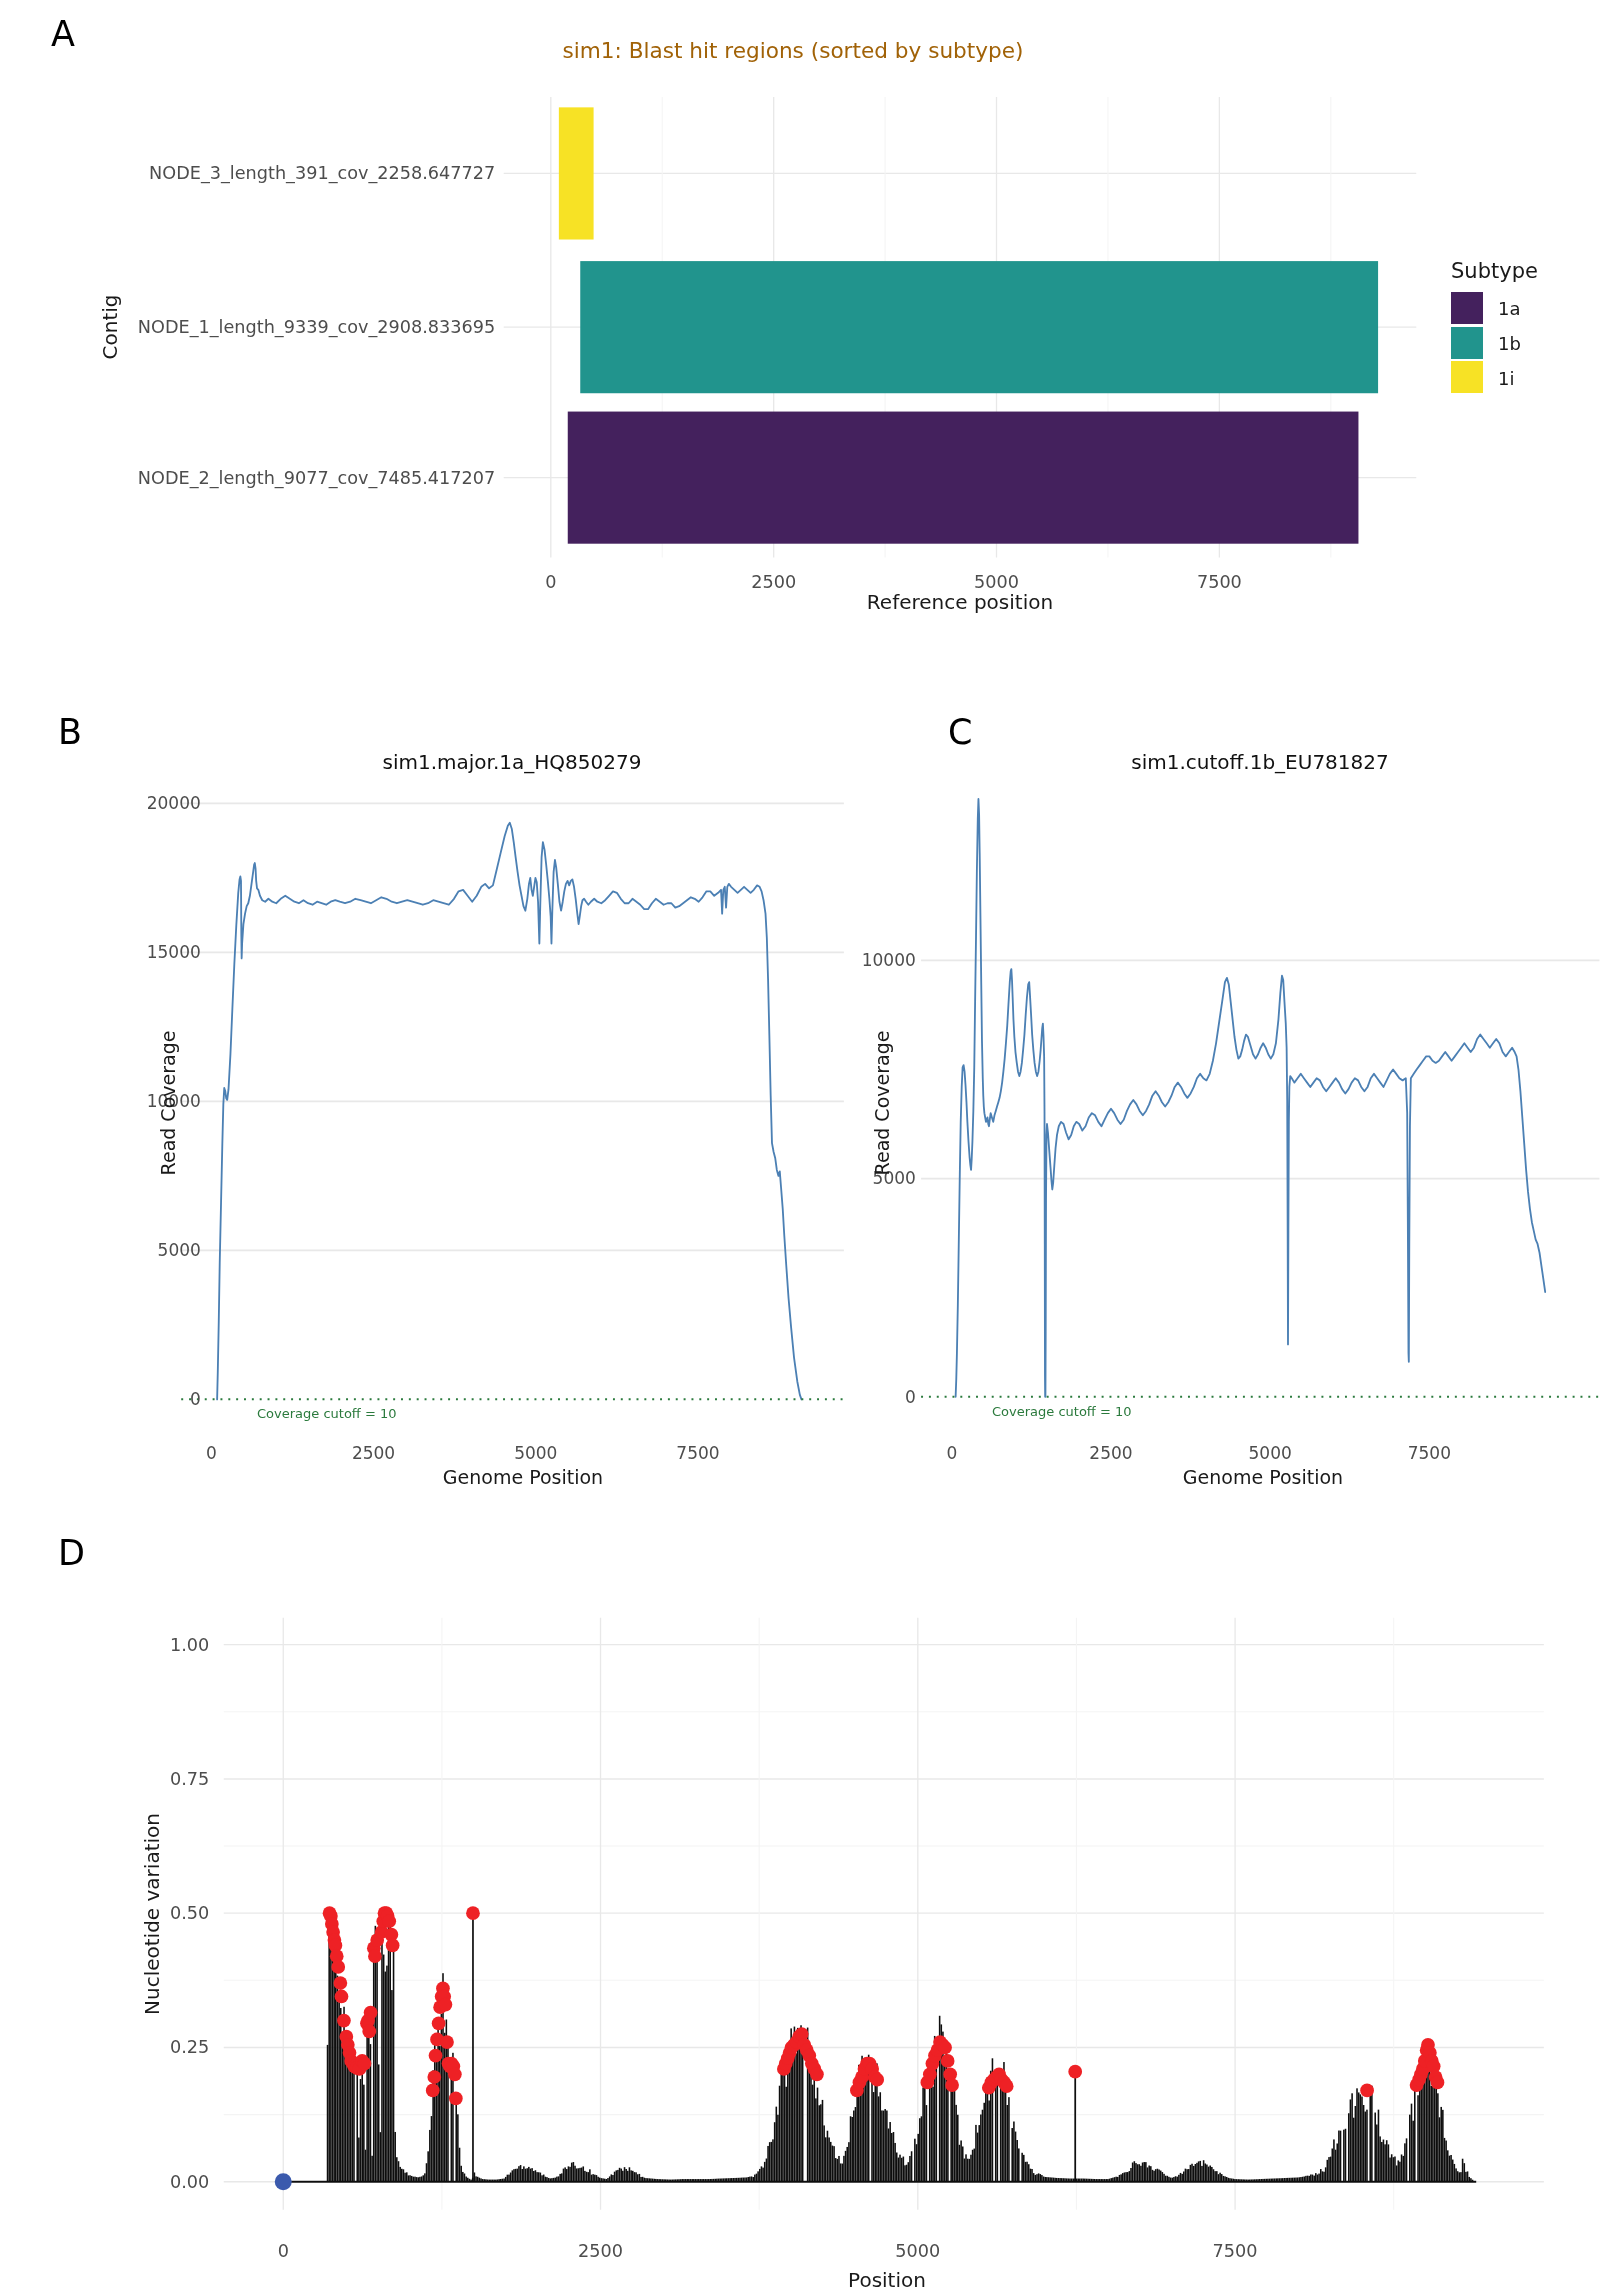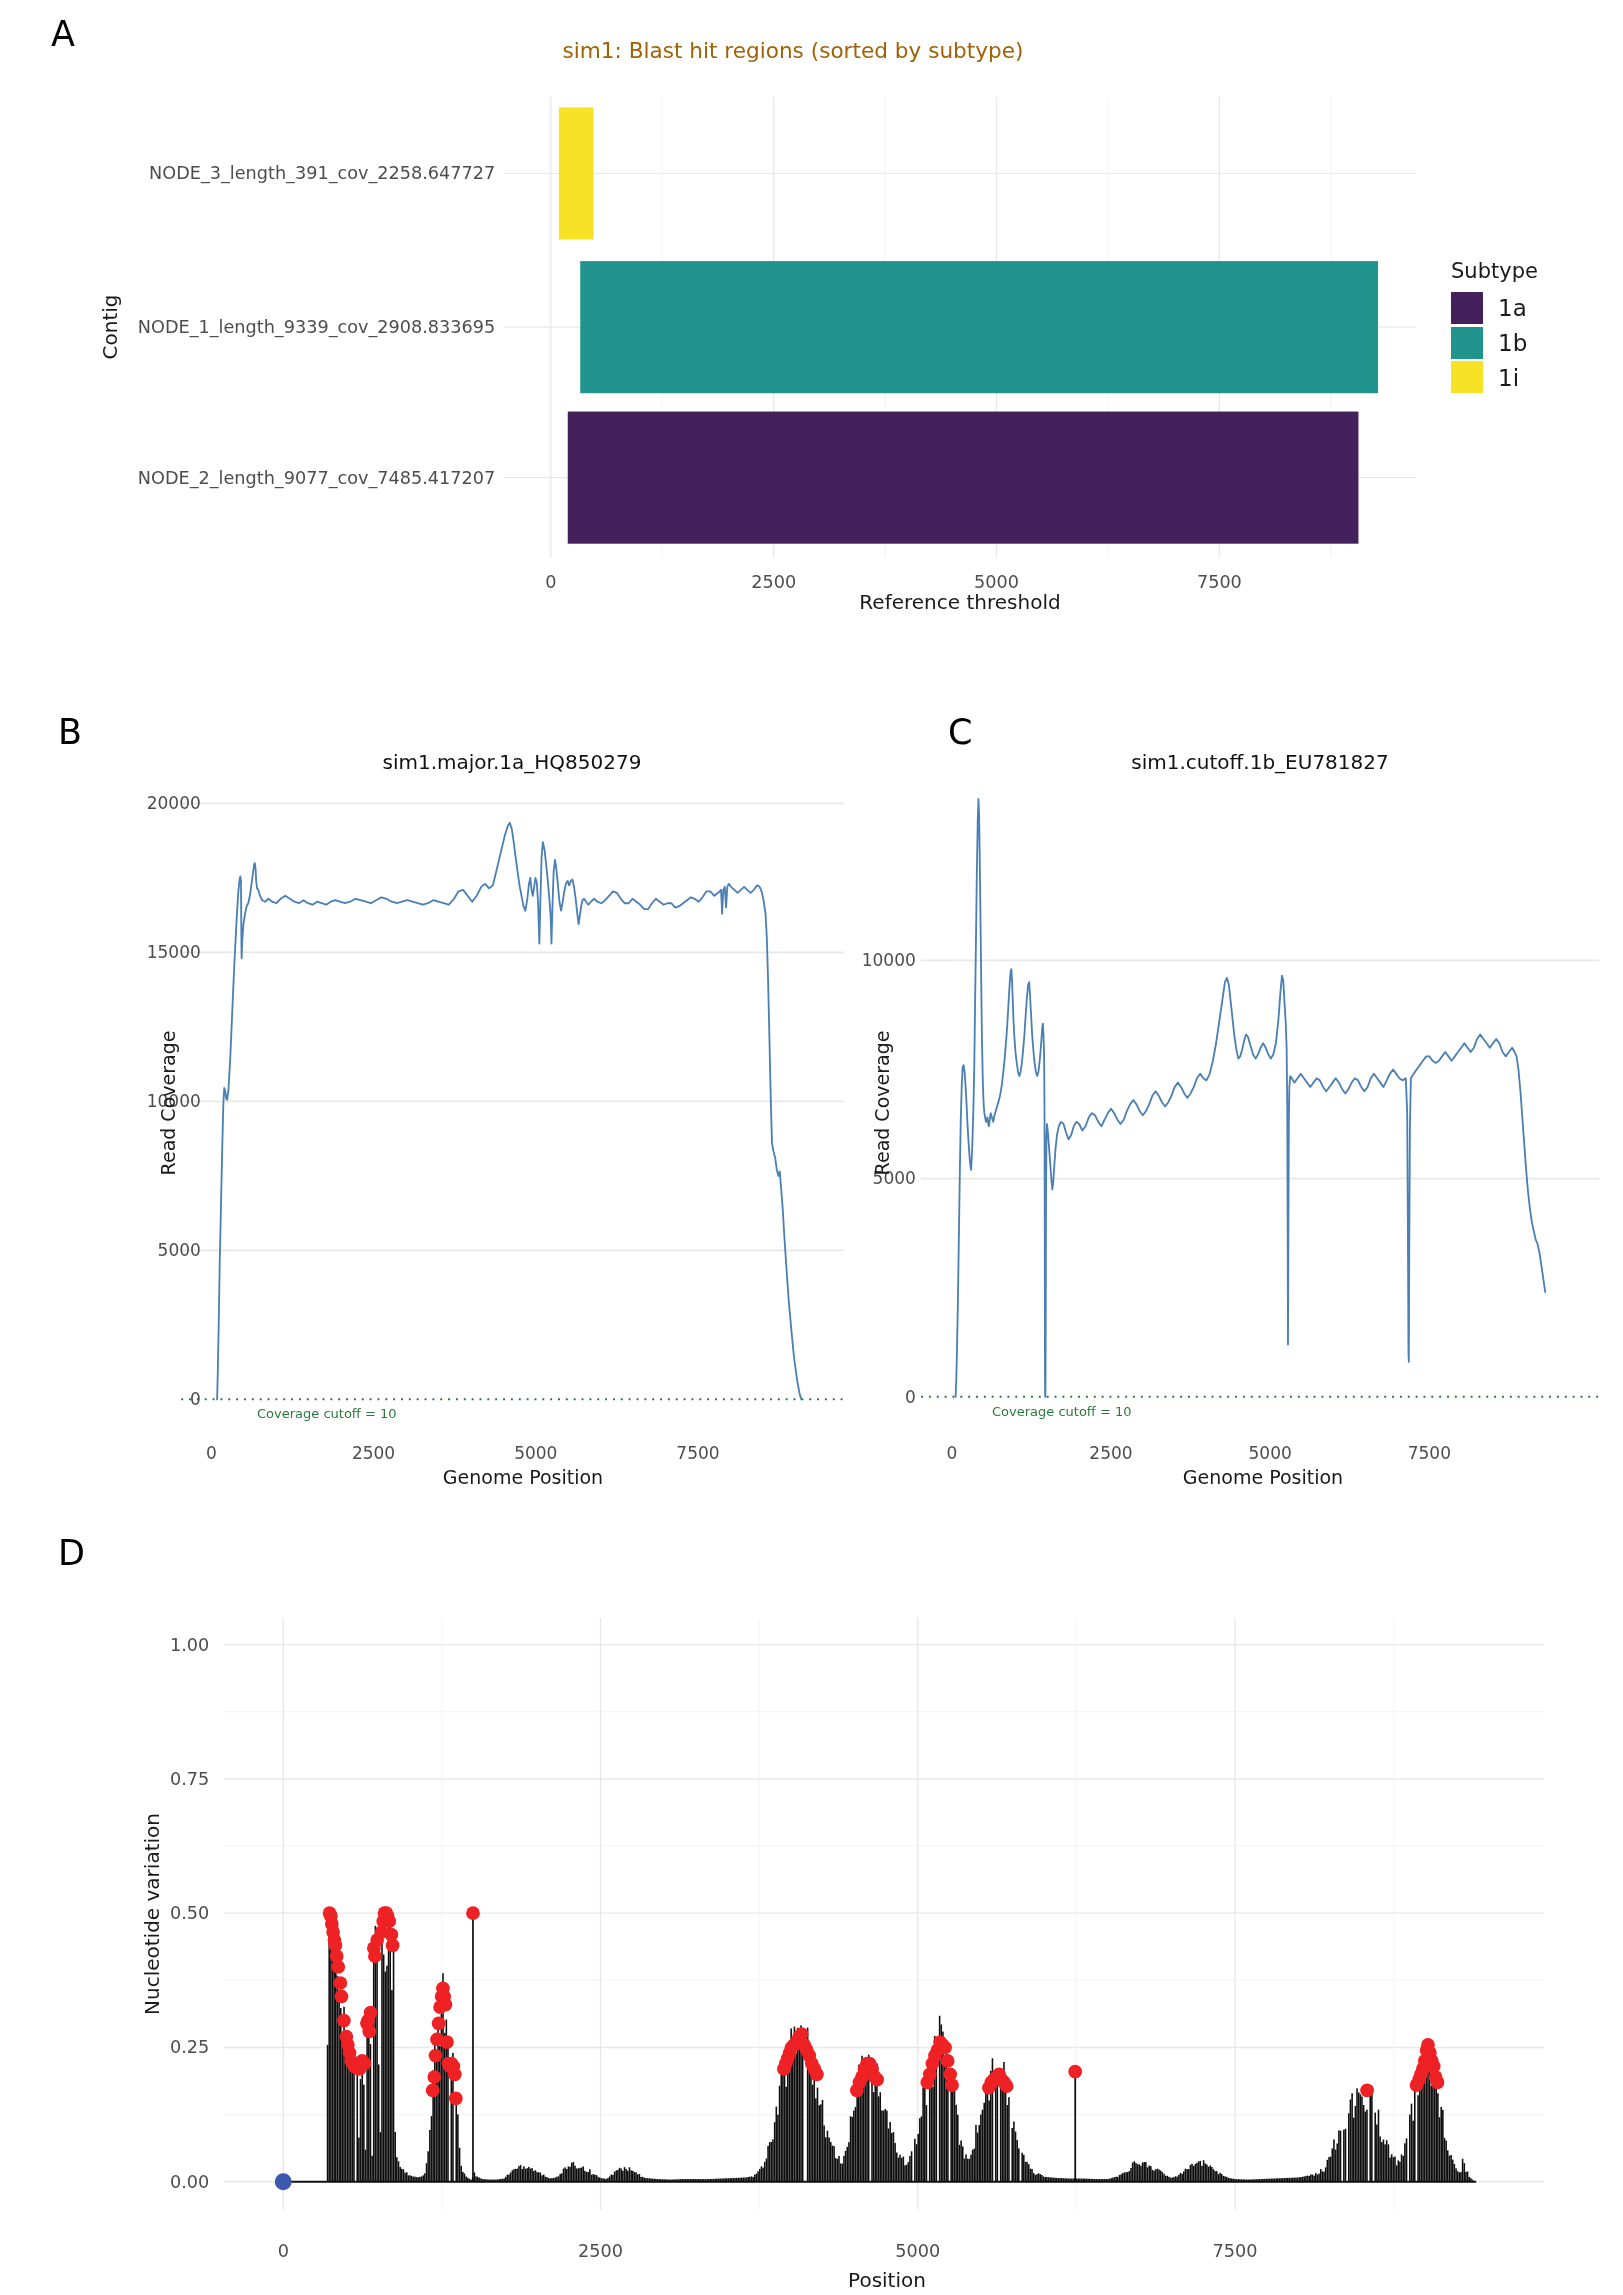--- a/index.html
+++ b/index.html
@@ -8,21 +8,21 @@
   .abs{position:absolute;white-space:nowrap}
   .ctr{transform:translateX(-50%)}
   .rot{transform:translate(-50%,-50%) rotate(-90deg)}
   .panel-letter{font-size:35px;color:#000;font-weight:400}
   .ptitle{font-size:21.6px;color:#a16207}
   .ptitle-b{font-size:20px;color:#111;font-weight:normal}
   .axlabel{font-size:20px;color:#1a1a1a}
   .axlabel-s{font-size:19px;color:#1a1a1a}
   .cutoff{font-size:13px}
   .legend-title{font-size:21px;color:#1a1a1a}
-  .legend-label{font-size:23px;color:#1a1a1a;transform:translateY(-50%)}
+  .legend-label{font-size:18px;color:#1a1a1a;transform:translateY(-50%)}
   .swatch{width:32px;height:32px}
   svg{display:block}
 </style>
 </head>
 <body>
 
 <div class="fig">
 
   <svg id="canvas" class="abs" style="left:0;top:0" width="1623" height="2295" viewBox="0 0 2481 3508">
       <line x1="770.0" y1="265.0" x2="2165.0" y2="265.0" stroke="#e8e8e8" stroke-width="2"></line>
@@ -892,21 +892,21 @@
 
   <div class="abs panel-letter" style="left:51px;top:14.4px">A</div>
   <div class="abs panel-letter" style="left:58px;top:712px">B</div>
   <div class="abs panel-letter" style="left:948px;top:712px">C</div>
   <div class="abs panel-letter" style="left:58px;top:1533px">D</div>
 
   <div class="abs ctr ptitle" style="left:793px;top:38px">sim1: Blast hit regions (sorted by subtype)</div>
   <div class="abs ctr ptitle-b" style="left:512px;top:750px">sim1.major.1a_HQ850279</div>
   <div class="abs ctr ptitle-b" style="left:1260px;top:750px">sim1.cutoff.1b_EU781827</div>
 
-  <div class="abs ctr axlabel" style="left:960px;top:590px">Reference threshold</div>
+  <div class="abs ctr axlabel" style="left:960px;top:590px">Reference position</div>
   <div class="abs rot axlabel" style="left:110px;top:327px">Contig</div>
 
   <div class="abs ctr axlabel-s" style="left:523px;top:1466px">Genome Position</div>
   <div class="abs rot axlabel-s" style="left:168px;top:1103px">Read Coverage</div>
 
   <div class="abs ctr axlabel-s" style="left:1263px;top:1466px">Genome Position</div>
   <div class="abs rot axlabel-s" style="left:882px;top:1103px">Read Coverage</div>
 
   <div class="abs ctr axlabel" style="left:887px;top:2268px">Position</div>
   <div class="abs rot axlabel" style="left:152px;top:1914px">Nucleotide variation</div>

